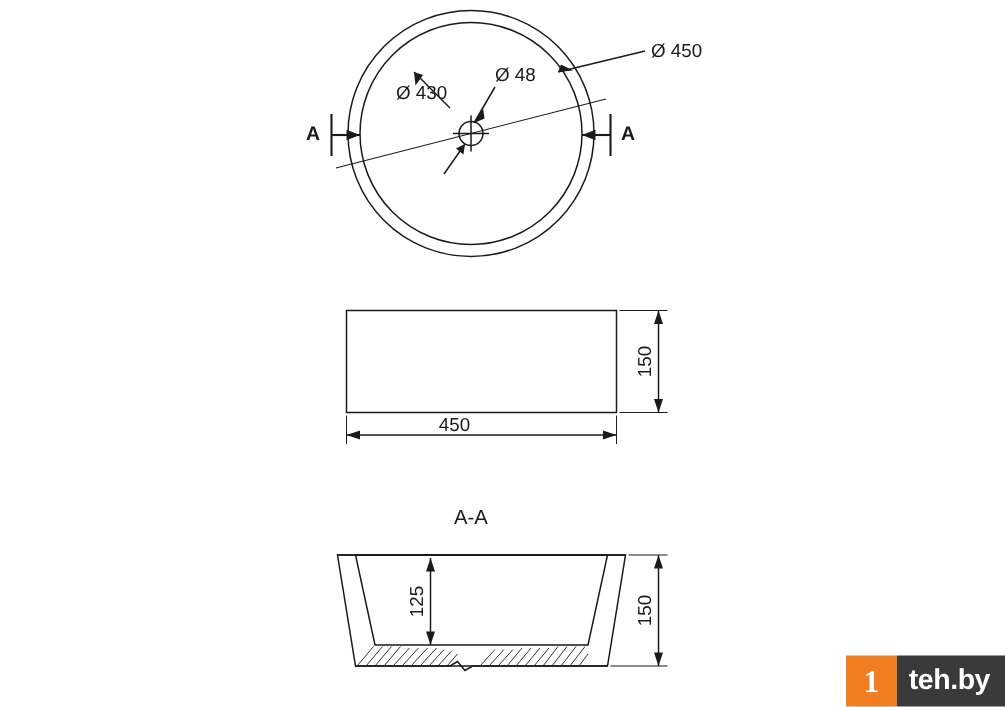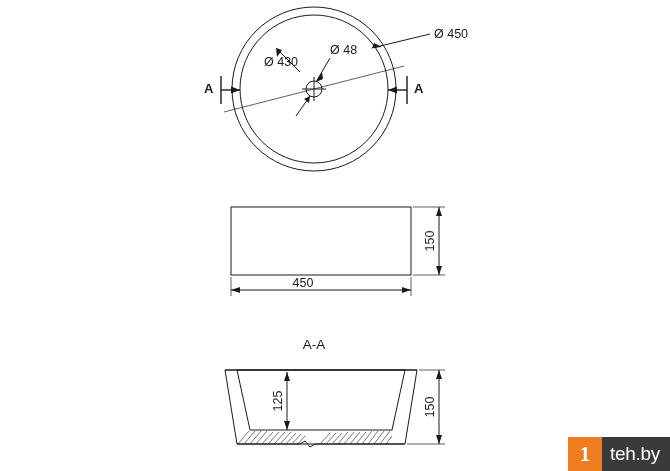--- a/index.html
+++ b/index.html
@@ -51,21 +51,21 @@
     font-family: "Liberation Serif", serif;
   }
   .wm-text {
     background: #3a3a3a;
     color: #ffffff;
     height: 34px;
     display: flex;
     align-items: center;
     padding: 0 10px 0 8px;
     font-size: 19px;
-    font-weight: normal;
+    font-weight: bold;
     letter-spacing: -0.3px;
   }
 </style>
 </head>
 <body>
 
 <div id="stage">
 
   <svg id="drawing" viewBox="0 0 670 471">
     <g fill="none" stroke="#1a1a1a" stroke-width="1" vector-effect="non-scaling-stroke">

